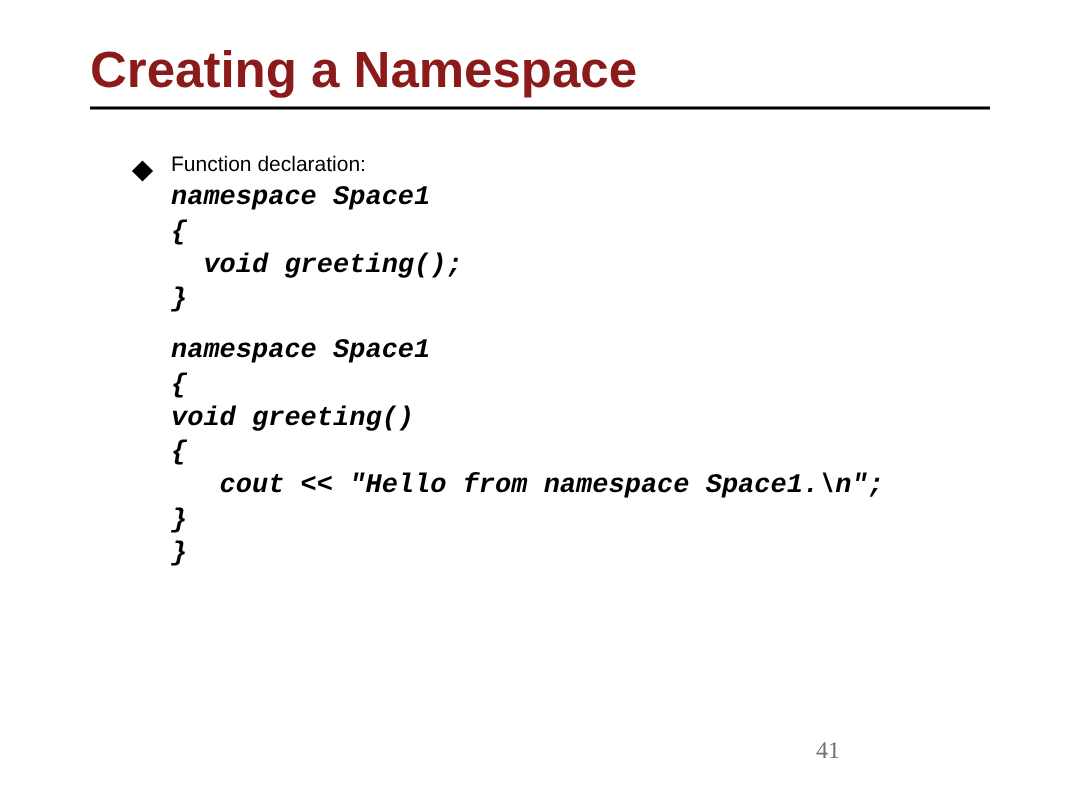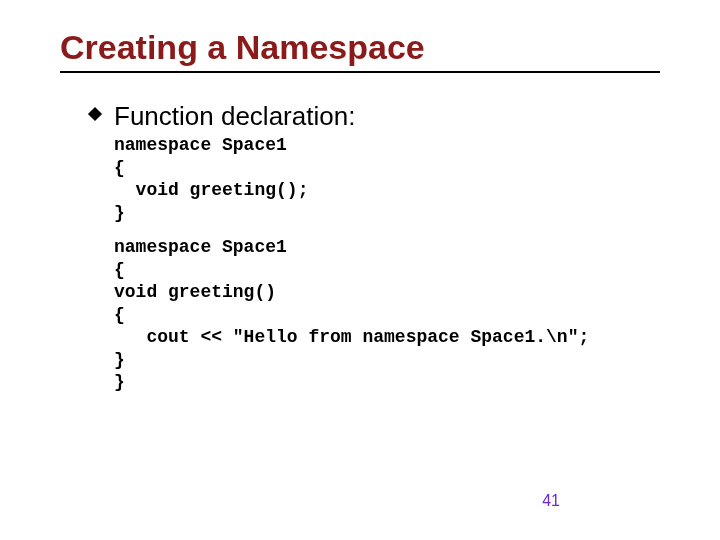--- a/index.html
+++ b/index.html
@@ -43,38 +43,40 @@
     display: inline-block;
     width: 10px;
     height: 10px;
     background: #000;
     transform: rotate(45deg);
     margin-top: 8px;
     margin-right: 14px;
     flex: 0 0 auto;
   }
   .bullet-text {
-    font-size: 26px;
+    font-size: 14px;
     line-height: 1.2;
   }
   .code-block {
     font-family: "Courier New", Courier, monospace;
     font-size: 18px;
     font-weight: bold;
     line-height: 1.25;
     white-space: pre;
     margin-left: 24px;
     margin-bottom: 12px;
+    font-style: italic;
   }
   .page-num {
     position: absolute;
     bottom: 30px;
     right: 48px;
     font-size: 16px;
-    color: #6d28d9;
+    color: #737373;
+    font-family: Liberation Serif, serif;
   }
 </style>
 </head>
 <body>
 
 <div class="slide">
 
   <div class="title">Creating a Namespace</div>
   <hr class="rule">
 

